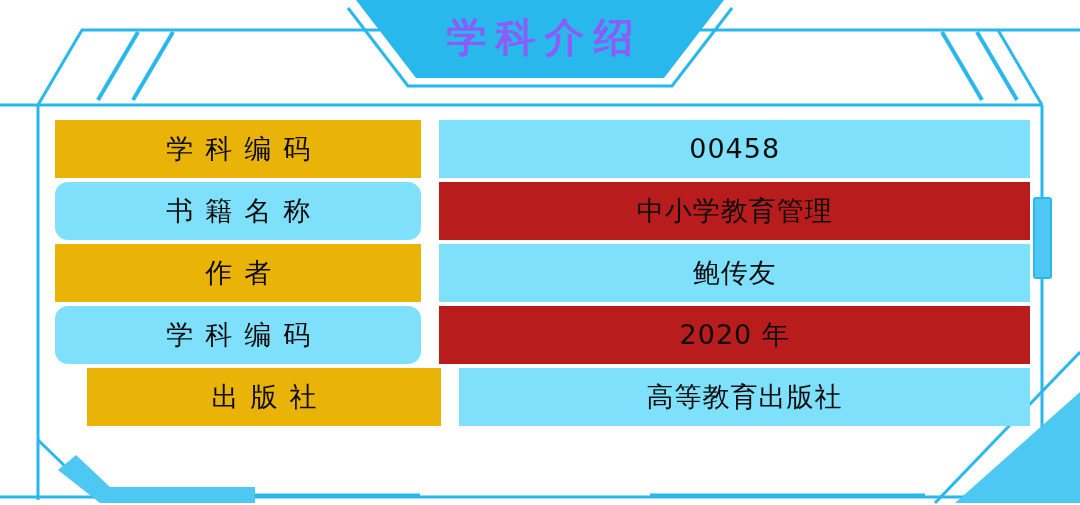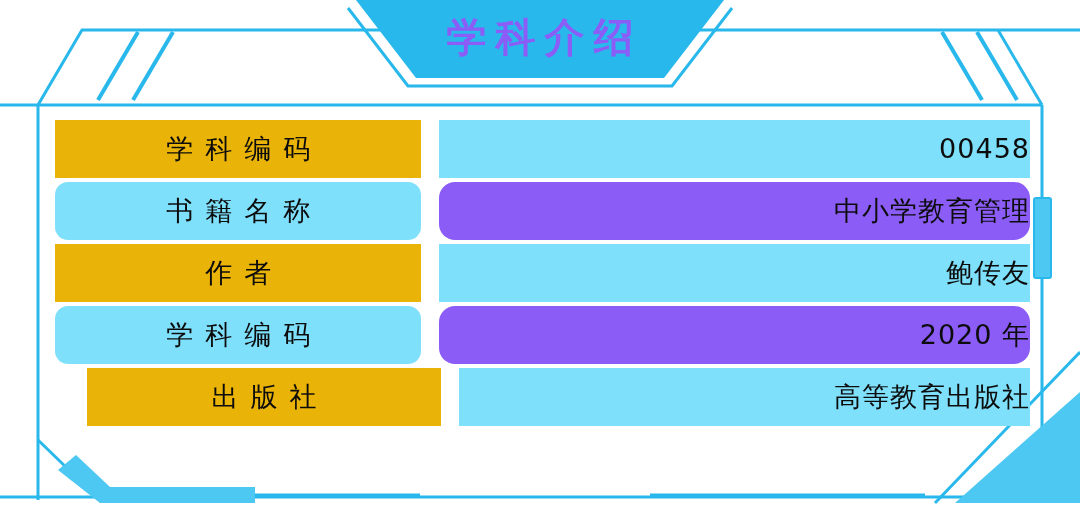--- a/index.html
+++ b/index.html
@@ -65,32 +65,32 @@
     letter-spacing: 12px;
     text-indent: 12px;
     white-space: nowrap;
     overflow: hidden;
   }
   .cell-value {
     width: 598px;
     height: 58px;
     line-height: 58px;
     margin-left: 18px;
-    text-align: right;
+    text-align: center;
     color: #0c0c0c;
     font-family: "DejaVu Sans", "Liberation Sans", sans-serif;
     font-size: 27px;
     letter-spacing: 1px;
     white-space: nowrap;
     overflow: hidden;
   }
   .row-dark  .cell-label { background: #eab308; }
   .row-dark  .cell-value { background: #7fe0fb; }
   .row-light .cell-label { background: #7fe0fb; border-radius: 13px; }
-  .row-light .cell-value { background: #8b5cf6; border-radius: 16px; }
+  .row-light .cell-value { background: #b91c1c; }
 </style>
 </head>
 <body>
 
 <div id="stage">
 
   <svg id="frame-svg" viewBox="0 0 1080 505">
     <g fill="none" stroke="#29b8ec" stroke-width="3">
 
       <path d="M 38 500 L 38 105 L 82 30 L 1080 30"></path>

